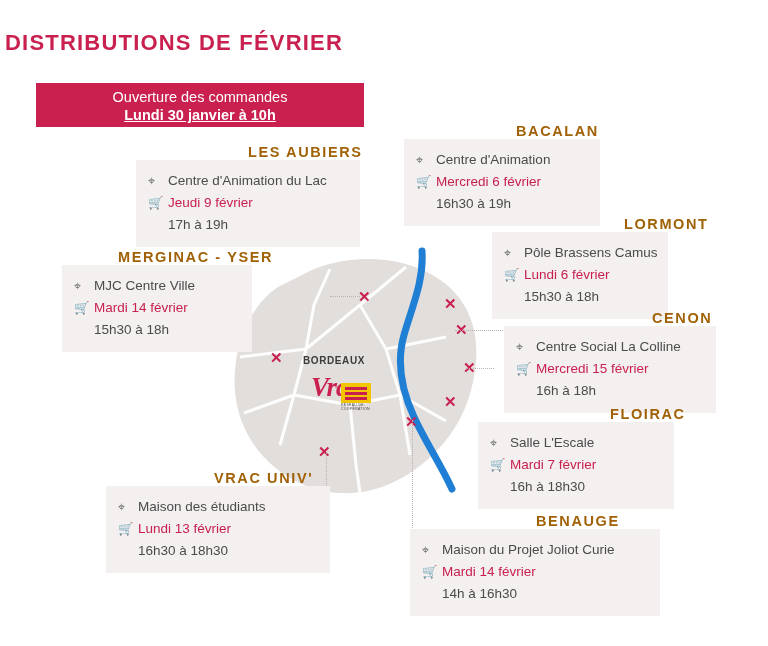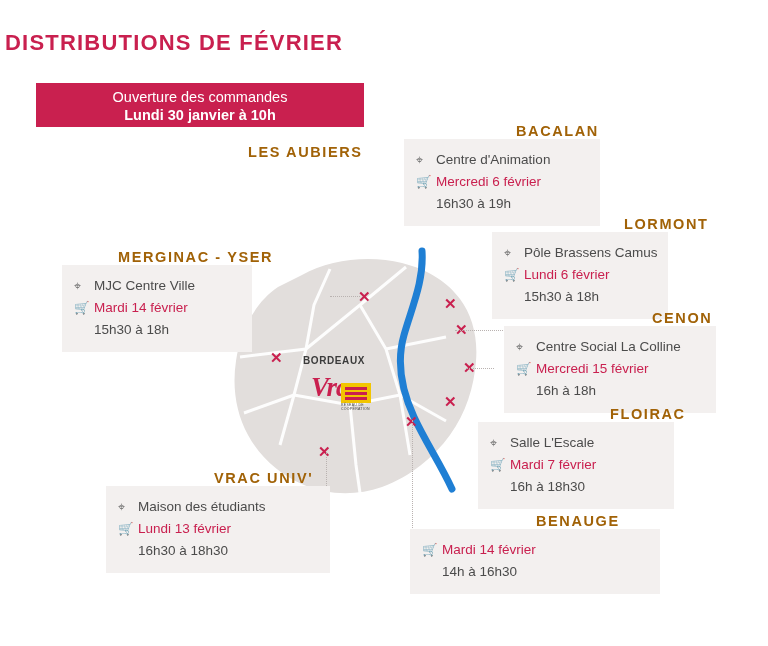--- a/index.html
+++ b/index.html
@@ -47,20 +47,21 @@
     margin-top: 9px;
   }
   .banner .line1 {
     font-size: 14.5px;
     line-height: 18px;
   }
   .banner .line2 {
     font-size: 14.5px;
     font-weight: bold;
     line-height: 18px;
+    text-decoration: underline;
   }
 
   
   .map-wrap {
     position: absolute;
     left: 210px; top: 245px;
     width: 300px;
     height: 270px;
   }
 
@@ -225,20 +226,25 @@
   <div class="xmark" style="left:318px; top:444px;">✕</div>
   <div class="xmark" style="left:405px; top:414px;">✕</div>
 
   <div class="conn" style="left:330px; top:296px; width:30px;"></div>
   <div class="conn" style="left:455px; top:330px; width:48px;"></div>
   <div class="conn" style="left:466px; top:368px; width:28px;"></div>
   <div class="conn-v" style="left:412px; top:420px; height:110px;"></div>
   <div class="conn-v" style="left:326px; top:452px; height:40px;"></div>
 
   <div class="sect" style="left:248px; top:144px;">LES AUBIERS</div>
+  <div class="card" style="left:136px; top:160px; width:224px;">
+    <div class="place"><span class="ico ico-pin">⌖</span><span>Centre d'Animation du Lac</span></div>
+    <div class="date"><span class="ico">🛒</span><span>Jeudi 9 février</span></div>
+    <div class="hours">17h à 19h</div>
+  </div>
 
   <div class="sect" style="left:516px; top:123px;">BACALAN</div>
   <div class="card" style="left:404px; top:139px; width:196px;">
     <div class="place"><span class="ico ico-pin">⌖</span><span>Centre d'Animation</span></div>
     <div class="date"><span class="ico">🛒</span><span>Mercredi 6 février</span></div>
     <div class="hours">16h30 à 19h</div>
   </div>
 
   <div class="sect" style="left:624px; top:216px;">LORMONT</div>
   <div class="card" style="left:492px; top:232px; width:176px;">
@@ -270,17 +276,18 @@
 
   <div class="sect" style="left:214px; top:470px;">VRAC UNIV'</div>
   <div class="card" style="left:106px; top:486px; width:224px;">
     <div class="place"><span class="ico ico-pin">⌖</span><span>Maison des étudiants</span></div>
     <div class="date"><span class="ico">🛒</span><span>Lundi 13 février</span></div>
     <div class="hours">16h30 à 18h30</div>
   </div>
 
   <div class="sect" style="left:536px; top:513px;">BENAUGE</div>
   <div class="card" style="left:410px; top:529px; width:250px;">
+    <div class="place"><span class="ico ico-pin">⌖</span><span>Maison du Projet Joliot Curie</span></div>
     <div class="date"><span class="ico">🛒</span><span>Mardi 14 février</span></div>
     <div class="hours">14h à 16h30</div>
   </div>
 
 </div>
 
 </body></html>

